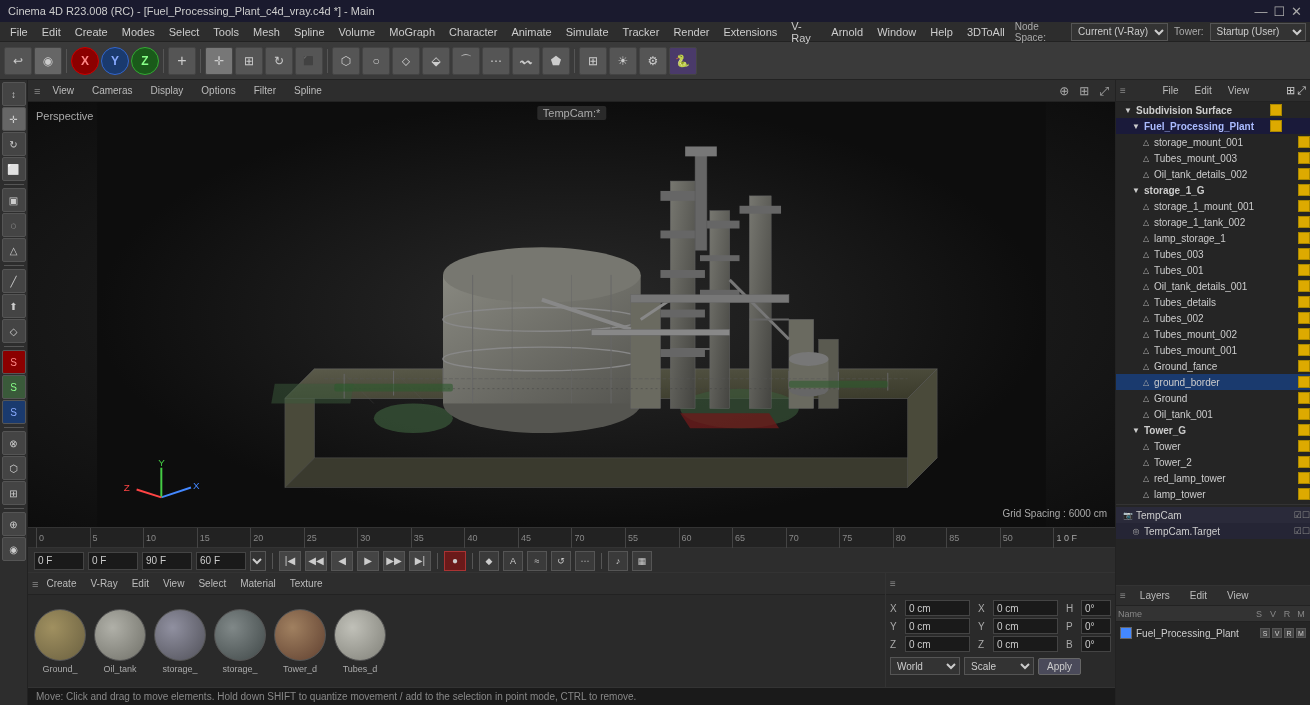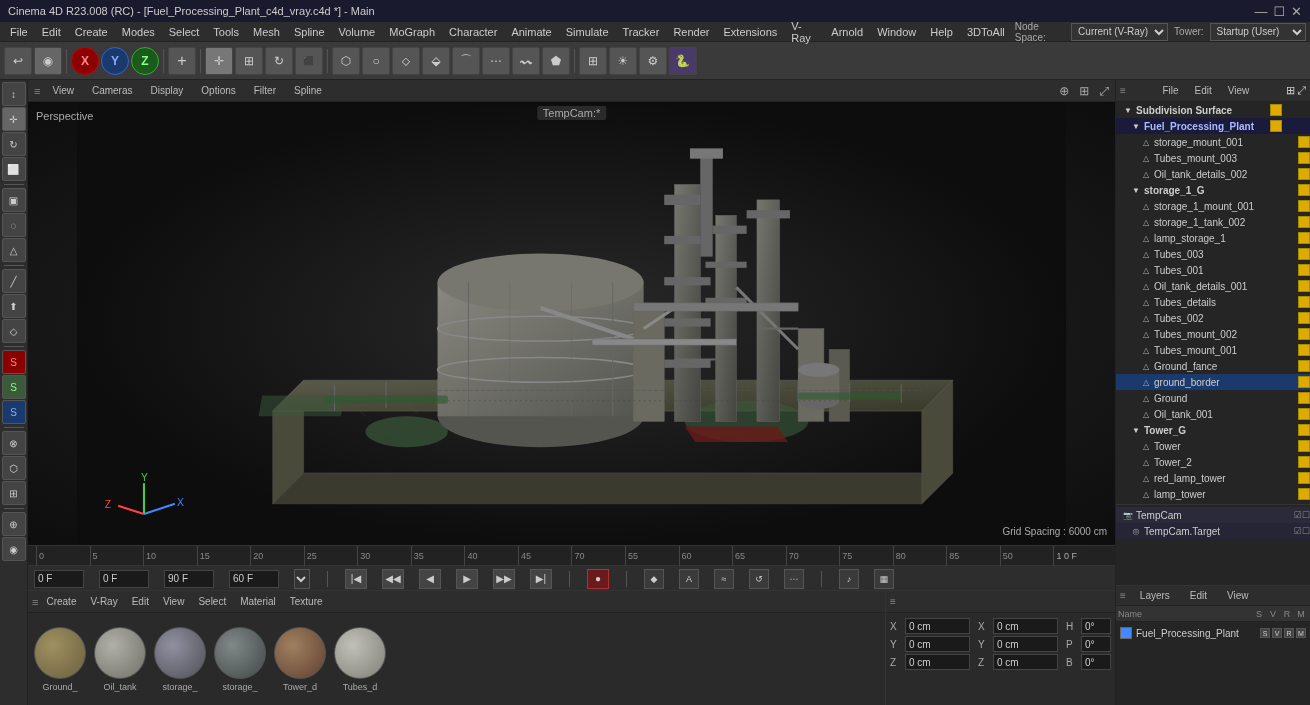--- a/index.html
+++ b/index.html
@@ -50,21 +50,21 @@
     .grid-spacing { position: absolute; bottom: 8px; right: 8px; color: #aaa; font-size: 10px; }
     
     
     #model-svg { position: absolute; inset: 0; width: 100%; height: 100%; }
     
     
     #timeline-area { height: 45px; background: #2a2a2a; border-top: 1px solid #333; }
     #timeline-ruler { height: 20px; background: #222; display: flex; align-items: center; padding: 0 8px; border-bottom: 1px solid #333; font-size: 9px; color: #888; position: relative; }
     #timeline-ruler-marks { display: flex; gap: 0; align-items: center; width: 100%; overflow: hidden; }
     .ruler-mark { flex: 1; text-align: center; font-size: 9px; color: #888; border-left: 1px solid #444; height: 20px; display: flex; align-items: center; padding-left: 2px; }
-    #timeline-controls { height: 25px; background: #2d2d2d; display: flex; align-items: center; gap: 15px; padding: 0 6px; }
+    #timeline-controls { height: 25px; background: #2d2d2d; display: flex; align-items: center; gap: 4px; padding: 0 6px; }
     .time-input { background: #1a1a1a; border: 1px solid #444; color: #ccc; width: 50px; height: 18px; padding: 1px 3px; font-size: 10px; }
     .playback-btn { width: 22px; height: 20px; background: #444; border: 1px solid #555; color: #ccc; display: flex; align-items: center; justify-content: center; cursor: pointer; font-size: 10px; }
     .playback-btn.red-rec { background: #6a1a1a; border-color: #aa3333; }
     
     
     #bottom-panel { height: 115px; background: #2a2a2a; border-top: 1px solid #333; display: flex; }
     
     
     #mat-panel { flex: 1; display: flex; flex-direction: column; }
     #mat-toolbar { height: 22px; background: #2d2d2d; display: flex; align-items: center; gap: 2px; padding: 0 4px; border-bottom: 1px solid #222; }
@@ -498,24 +498,36 @@
 
           <div class="attr-row">
             <span class="attr-label">Z</span>
             <input type="text" class="attr-input" value="0 cm" style="">
             <span class="attr-label2" style="margin-left:4px;">Z</span>
             <input type="text" class="attr-input2" value="0 cm" style="">
             <span class="attr-val-label" style="margin-left:4px;">B</span>
             <input type="text" class="attr-val-input" value="0°" style="">
           </div>
 
+          <div style="display:flex;align-items:center;gap:4px;margin-top:4px;">
+            <select class="coord-dropdown" style="width:70px;height:18px;">
+              <option>World</option>
+            </select>
+            <select class="coord-dropdown" style="width:70px;height:18px;">
+              <option>Scale</option>
+            </select>
+            <button class="apply-btn">Apply</button>
+          </div>
         </div>
       </div>
     </div>
 
+    <div id="status-bar">
+      <span>Move: Click and drag to move elements. Hold down SHIFT to quantize movement / add to the selection in point mode, CTRL to remove.</span>
+    </div>
   </div>
 
   <div id="right-panel">
 
     <div id="right-top">
       <span style="color:#888;">≡</span>
       <div style="display:flex;gap:4px;">
         <span class="vp-btn">File</span>
         <span class="vp-btn">Edit</span>
         <span class="vp-btn">View</span>

